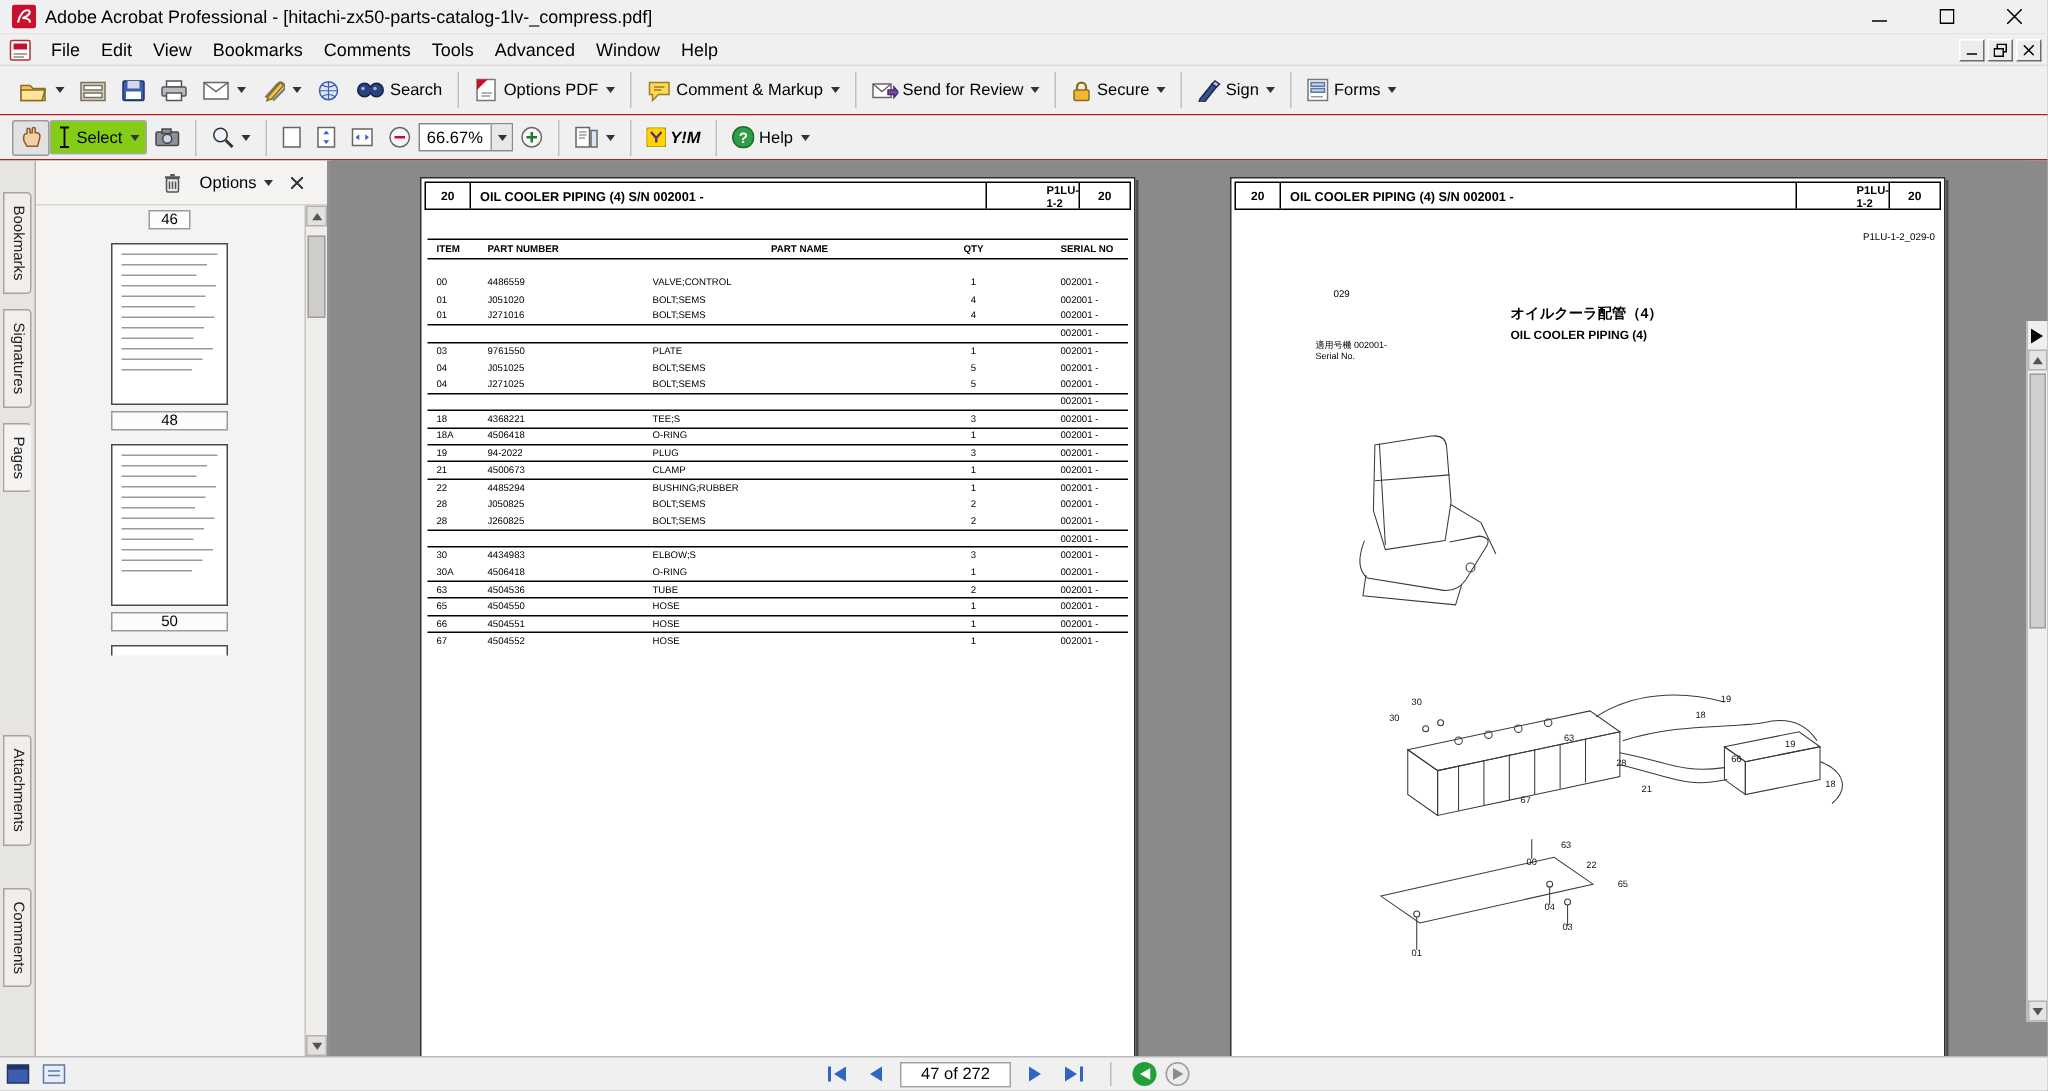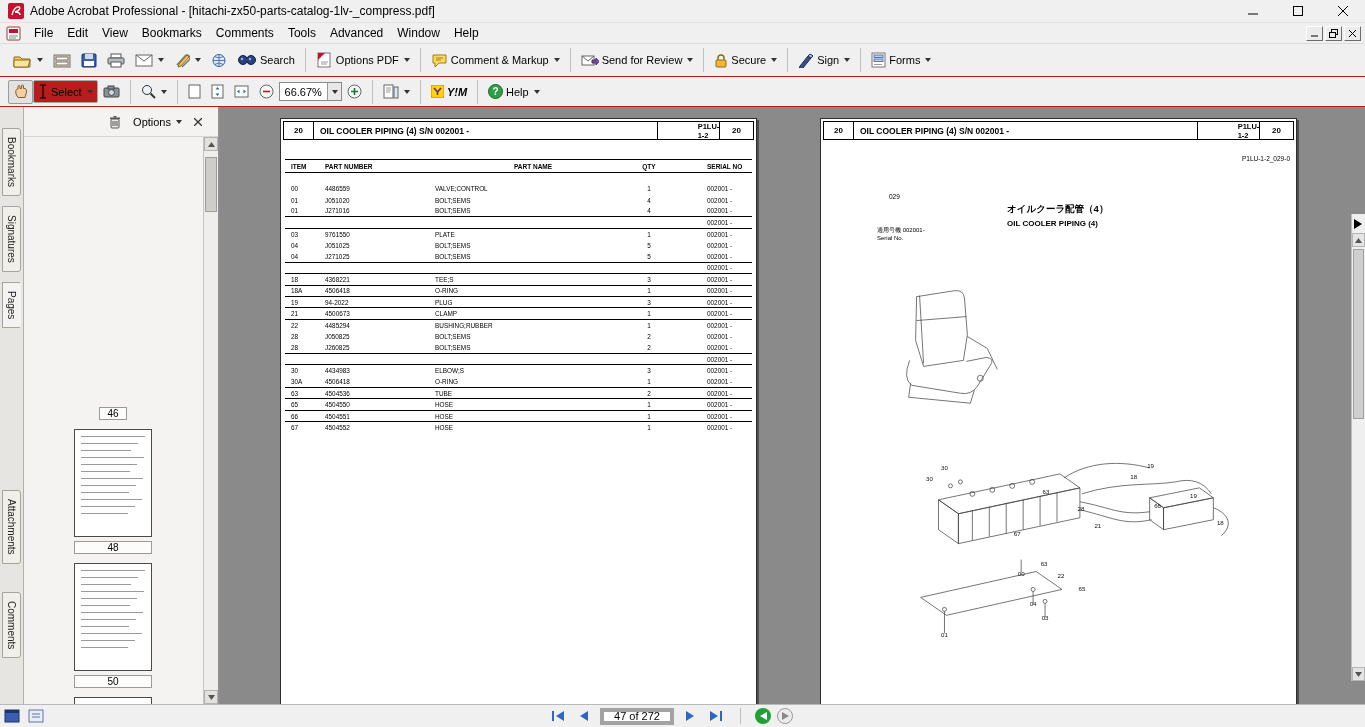--- a/index.html
+++ b/index.html
@@ -20,42 +20,42 @@
   .menu-item{font-size:12px;color:#000;padding:2px 7px;cursor:default;}
   .mdi{margin-left:auto;display:flex;gap:2px;padding-right:4px;}
   .mdi-btn{width:17px;height:15px;background:#ececec;border:1px solid;border-color:#ffffff #6d6d6d #6d6d6d #ffffff;display:flex;align-items:center;justify-content:center;}
 
   
   .toolbar{position:absolute;left:0;right:0;background:#f0f0f0;display:flex;align-items:center;border-bottom:1px solid #b91c1c;}
   .toolbar1{top:44px;height:33px;padding-left:8px;}
   .toolbar2{top:77px;height:30px;padding-left:8px;}
   .tbtn{display:flex;align-items:center;gap:3px;padding:3px 4px;border:1px solid transparent;border-radius:2px;}
   .tbtn.active{background:#e2e2e2;border-color:#9a9a9a;}
-  .tbtn.framed{border-color:#a8a8a8;background:#b91c1c;}
+  .tbtn.framed{border-color:#a8a8a8;background:#84cc16;}
   .tbtn .lbl{font-size:11px;color:#000;white-space:nowrap;}
   .dd{width:0;height:0;border-left:3px solid transparent;border-right:3px solid transparent;border-top:4px solid #333;margin-left:2px;}
   .tsep{width:1px;height:24px;background:#c0c0c0;margin:0 5px;flex:0 0 auto;}
   .combo{display:flex;align-items:center;border:1px solid #8a8a8a;background:#fff;height:19px;}
   .combo .val{font-size:11px;padding:0 5px;min-width:46px;}
   .combo .cbtn{width:14px;height:100%;background:#e8e8e8;border-left:1px solid #9a9a9a;display:flex;align-items:center;justify-content:center;}
   .yim{font-size:11px;font-weight:bold;font-style:italic;color:#c00;}
 
   
   .main{position:absolute;left:0;top:107px;right:0;bottom:23px;background:#8a8a8a;}
   .tabstrip{position:absolute;left:0;top:0;bottom:0;width:24px;background:#e7e5e1;border-right:1px solid #b3b0aa;display:flex;flex-direction:column;align-items:center;padding-top:21px;gap:10px;}
   .vtab{writing-mode:vertical-rl;font-size:10px;color:#222;background:#f1efe9;border:1px solid #a8a49c;padding:8px 3px;border-radius:0 3px 3px 0;}
   .vtab.active{background:#f4f3f1;border-right-color:#f4f3f1;}
   .vtab.gapA{margin-top:152px;}
   .vtab.gapC{margin-top:18px;}
 
   .panel{position:absolute;left:24px;top:0;bottom:0;width:196px;background:#f4f3f1;border-right:2px solid #8f8f8f;}
   .panel-toolbar{height:30px;display:flex;align-items:center;justify-content:flex-end;gap:12px;padding-right:16px;border-bottom:1px solid #d8d6d2;}
   .panel-toolbar .lbl{font-size:11px;color:#000;}
   .pt-item{display:flex;align-items:center;gap:3px;}
-  .thumb-list{position:absolute;left:0;top:30px;bottom:0;width:178px;overflow:hidden;display:flex;flex-direction:column;align-items:center;padding-top:3px;justify-content:flex-end;}
+  .thumb-list{position:absolute;left:0;top:30px;bottom:0;width:178px;overflow:hidden;display:flex;flex-direction:column;align-items:center;padding-top:3px;}
   .thumb-page{width:78px;height:108px;background:#fff;border:1px solid #4a4a4a;position:relative;}
   .thumb-wrap{position:relative;}
   .thumb-wrap.sel .thumb-page{outline:2px solid #316ac5;}
   .viewbox{position:absolute;inset:3px;border:2px solid #c00000;}
   .plabel{margin:4px auto 9px;min-width:28px;padding:0 3px;text-align:center;font-size:10px;color:#000;border:1px solid #9a9a9a;background:#fcfcfb;}
   .plabel.sel{background:#316ac5;color:#fff;border-color:#2a58a8;font-weight:bold;}
   .mini-line{height:1px;background:#9a9a9a;margin:6px 0 0 6px;}
   .thumb-sliver{width:78px;height:7px;background:#fff;border:1px solid #4a4a4a;border-bottom:none;}
   .panel-scroll{position:absolute;right:0;top:30px;bottom:0;width:15px;background:#efeeec;border-left:1px solid #c6c4c0;}
   .sarrow{position:absolute;left:0;width:14px;height:14px;display:flex;align-items:center;justify-content:center;background:#e3e1de;border:1px solid #b5b2ad;}
@@ -100,21 +100,21 @@
   .grabber{position:absolute;right:1px;top:2px;width:12px;height:15px;display:flex;align-items:center;justify-content:center;}
   .vs-up{top:19px;} .vs-down{bottom:0;}
   .vs-arrow{position:absolute;left:0;width:13px;height:14px;display:flex;align-items:center;justify-content:center;background:#e4e4e4;border:1px solid #b5b5b5;}
   .vs-thumb{position:absolute;left:1px;top:35px;height:170px;width:11px;background:#cfcfcf;border:1px solid #a0a0a0;}
 
   
   .navbar{position:absolute;left:0;right:0;bottom:0;height:23px;background:#f0f0f0;border-top:1px solid #b9b9b9;}
   .statusicons{position:absolute;left:4px;top:3px;display:flex;gap:8px;}
   .navgroup{position:absolute;left:548px;top:2px;display:flex;align-items:center;gap:6px;}
   .nbtn{width:20px;height:18px;display:flex;align-items:center;justify-content:center;}
-  .pagefield{width:74px;height:17px;border:4px solid #a3a3a3;background:#fff;font-size:11px;text-align:center;color:#000;}
+  .pagefield{width:74px;height:17px;border:1px solid #a3a3a3;background:#fff;font-size:11px;text-align:center;color:#000;}
   .navsep{width:1px;height:16px;background:#bdbdbd;margin:0 8px;}
   .hist{width:16px;height:16px;border-radius:50%;display:flex;align-items:center;justify-content:center;}
   .hist.back{background:#21a038;}
   .hist.fwd{background:#ececec;border:1px solid #9a9a9a;}
 </style>
 </head>
 <body>
 
 <div class="app">
 

